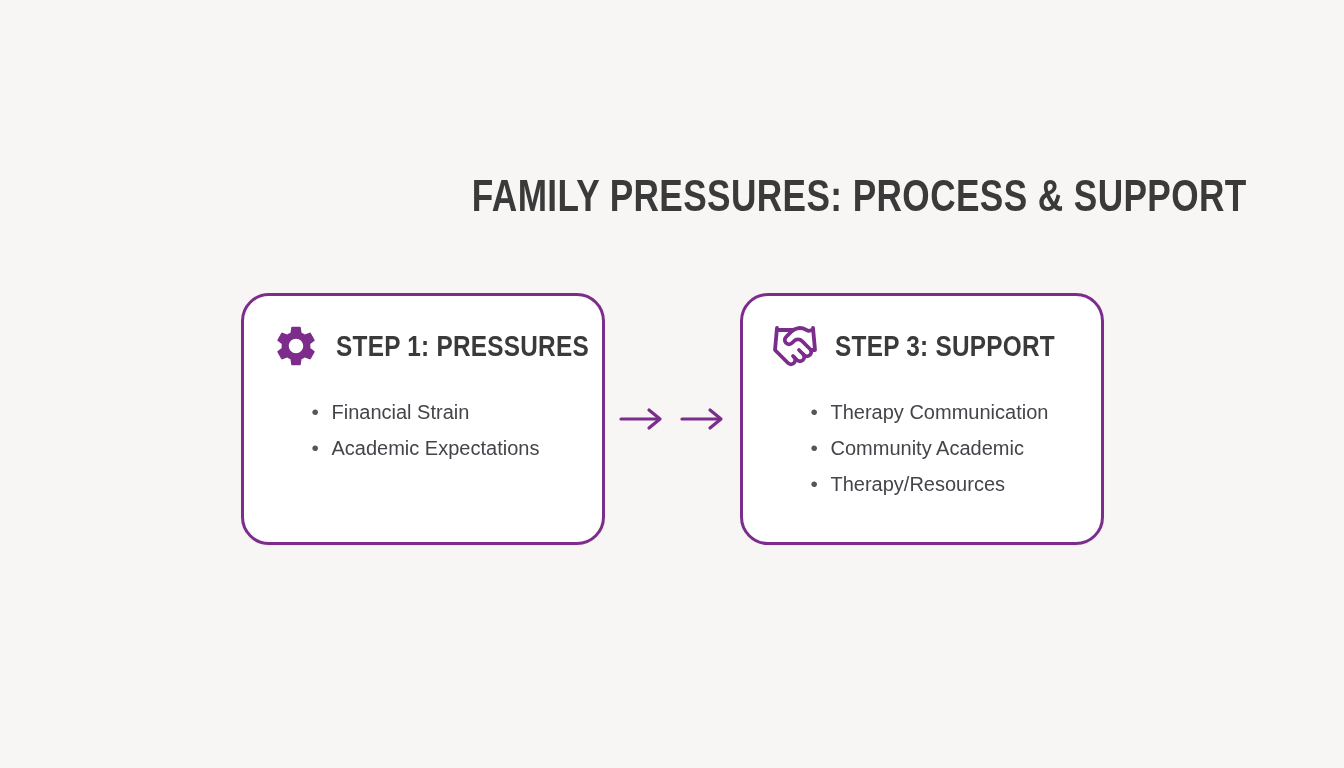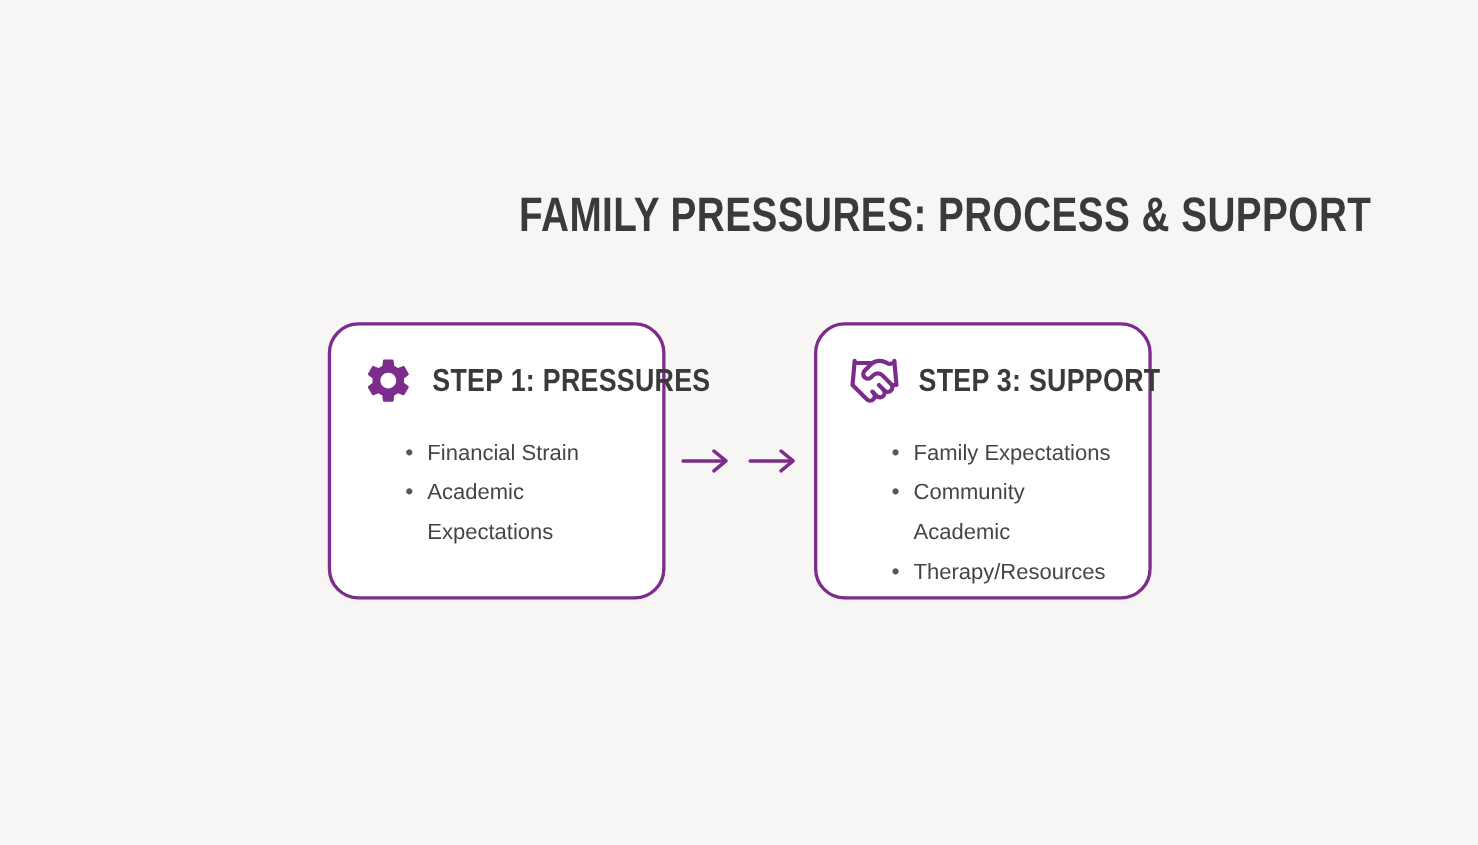--- a/index.html
+++ b/index.html
@@ -44,21 +44,21 @@
     position: absolute;
     top: 293px;
     left: 0;
     width: 100%;
     display: flex;
     justify-content: center;
     align-items: center;
     gap: 13px;
   }
   .step-box {
-    width: 307px;
+    width: 364px;
     height: 252px;
     box-sizing: border-box;
     background: #ffffff;
     border: 3px solid var(--accent);
     border-radius: 28px;
     padding: 26px 22px 20px 24px;
     box-shadow: 0 1px 2px rgba(0,0,0,0.03);
   }
   .step-header {
     display: flex;
@@ -154,19 +154,19 @@
           <path d="m11 17 2 2a1 1 0 1 0 3-3"></path>
           <path d="m14 14 2.5 2.5a1 1 0 1 0 3-3l-3.88-3.88a3 3 0 0 0-4.24 0l-.88.88a1 1 0 1 1-3-3l2.81-2.81a5.79 5.79 0 0 1 7.06-.87l.47.28a2 2 0 0 0 1.42.25L21 4"></path>
           <path d="m21 3 1 11h-2"></path>
           <path d="M3 3 2 14l6.5 6.5a1 1 0 1 0 3-3"></path>
           <path d="M3 4h8"></path>
         </svg>
       </span>
       <span class="step-title"><span class="condensed-left">STEP 3: SUPPORT</span></span>
     </div>
     <ul class="bullet-list">
-      <li>Family Expectations</li>
+      <li>Therapy Communication</li>
       <li>Community Academic</li>
       <li>Therapy/Resources</li>
     </ul>
   </div>
 
 </div>
 
 </body></html>

